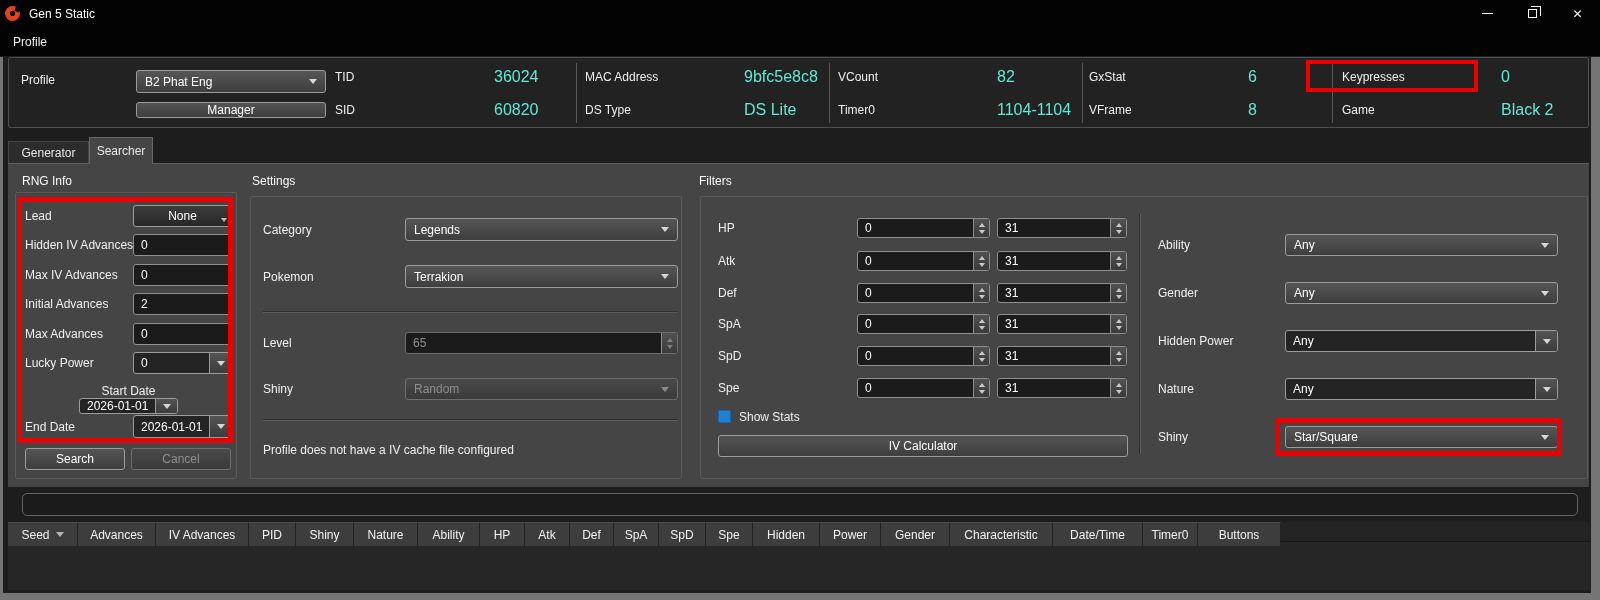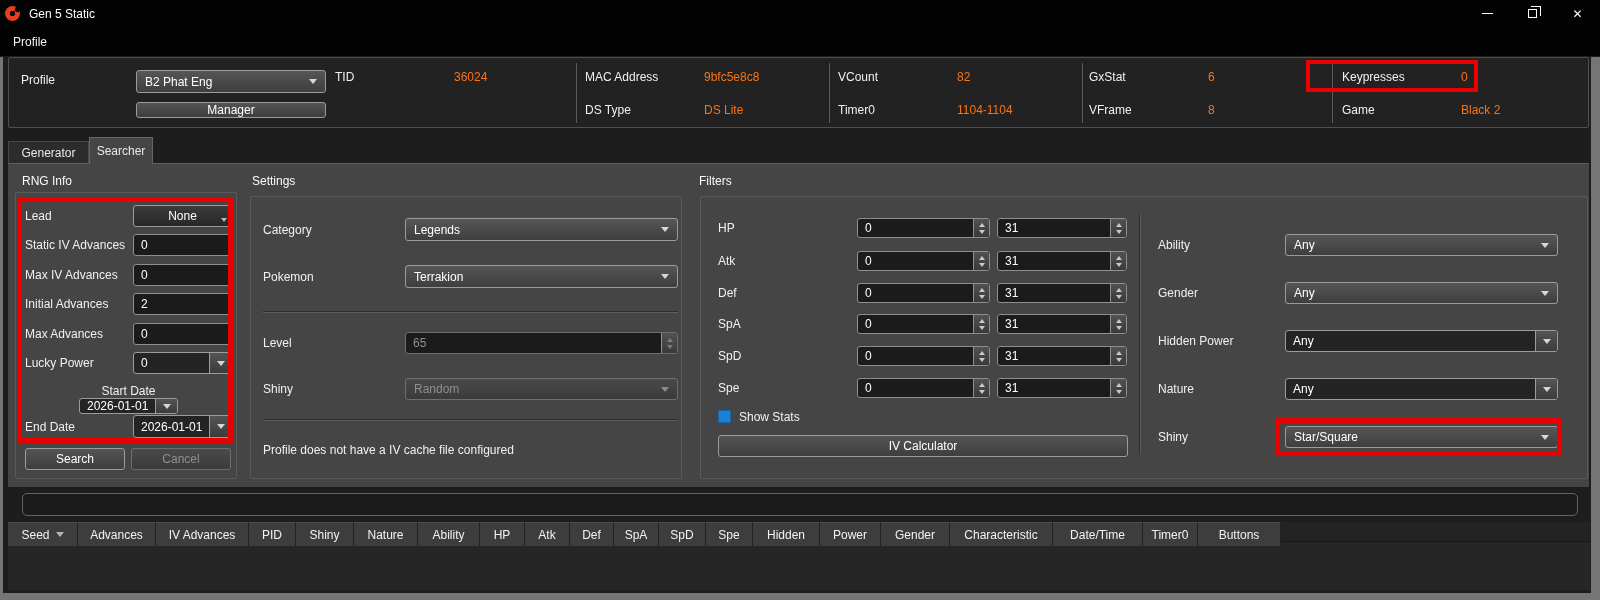--- a/index.html
+++ b/index.html
@@ -17,21 +17,21 @@
   .minbar { width:11px; height:1px; background:#fff; display:block; }
   .sq { width:9px; height:9px; border:1px solid #fff; display:block; position:relative; background:#030303; }
   .sq::before { content:""; position:absolute; left:2px; top:-4px; width:9px; height:9px; border:1px solid #fff; border-bottom:none; border-left:none; }
 
   
   .menubar { position:absolute; left:0; top:27px; width:1600px; height:29px; background:#030303; display:flex; align-items:center; }
   .menu-item { color:#f2f2f2; font-size:12px; padding:0 13px; height:100%; display:flex; align-items:center; }
 
   
   .lbl { color:#f0f0f0; font-size:12px; white-space:nowrap; }
-  .val { color:#f97316; font-size:12px; white-space:nowrap; }
+  .val { color:#5eead4; font-size:16px; white-space:nowrap;margin-left:40px; }
   .input { background:#1b1b1b; border:1px solid #8f8f8f; border-radius:3px; color:#fff; font-size:12px;
            display:flex; align-items:center; padding-left:7px; }
   .combo { background:linear-gradient(#565656,#3e3e3e); border:1px solid #9c9c9c; border-radius:3px;
            color:#fff; font-size:12px; display:flex; align-items:center; padding:0 8px; }
   .caret { width:0; height:0; border-left:4px solid transparent; border-right:4px solid transparent;
            border-top:5px solid #d6d6d6; margin-left:auto; }
   .combo-text { white-space:nowrap; overflow:hidden; }
   .dark-field { background:#242424; border:1px solid #9c9c9c; border-radius:3px; color:#fff; font-size:12px;
                 display:flex; align-items:center; padding-left:7px; }
   .dd-btn { width:22px; align-self:stretch; margin-left:auto; background:linear-gradient(#545454,#3c3c3c);
@@ -152,20 +152,24 @@
     <div class="pf-div" style="left:567px;"></div>
     <div class="pf-div" style="left:820px;"></div>
     <div class="pf-div" style="left:1073px;"></div>
     <div class="pf-div" style="left:1323px;"></div>
 
     <div class="pf-col" style="left:326px;">
       <div class="pf-row pf-r1">
           <span class="lbl">TID</span>
           <span class="val">36024</span>
         </div>
+      <div class="pf-row pf-r2">
+          <span class="lbl">SID</span>
+          <span class="val">60820</span>
+        </div>
     </div>
     <div class="pf-col" style="left:576px;">
       <div class="pf-row pf-r1">
           <span class="lbl">MAC Address</span>
           <span class="val">9bfc5e8c8</span>
         </div>
       <div class="pf-row pf-r2">
           <span class="lbl">DS Type</span>
           <span class="val">DS Lite</span>
         </div>
@@ -217,21 +221,21 @@
     <div class="group-frame" style="left:7px; top:28px; width:222px; height:287px;"></div>
 
     <div class="rng-row" style="top:41px;">
       <span class="lbl">Lead</span>
       <div class="btn rng-ctl lead-btn">
         <span>None</span>
         <span class="lead-caret"></span>
       </div>
     </div>
     <div class="rng-row" style="top:70px;">
-      <span class="lbl">Static IV Advances</span>
+      <span class="lbl">Hidden IV Advances</span>
       <div class="input rng-ctl">
           <span>0</span>
         </div>
     </div>
     <div class="rng-row" style="top:100px;">
       <span class="lbl">Max IV Advances</span>
       <div class="input rng-ctl">
           <span>0</span>
         </div>
     </div>

